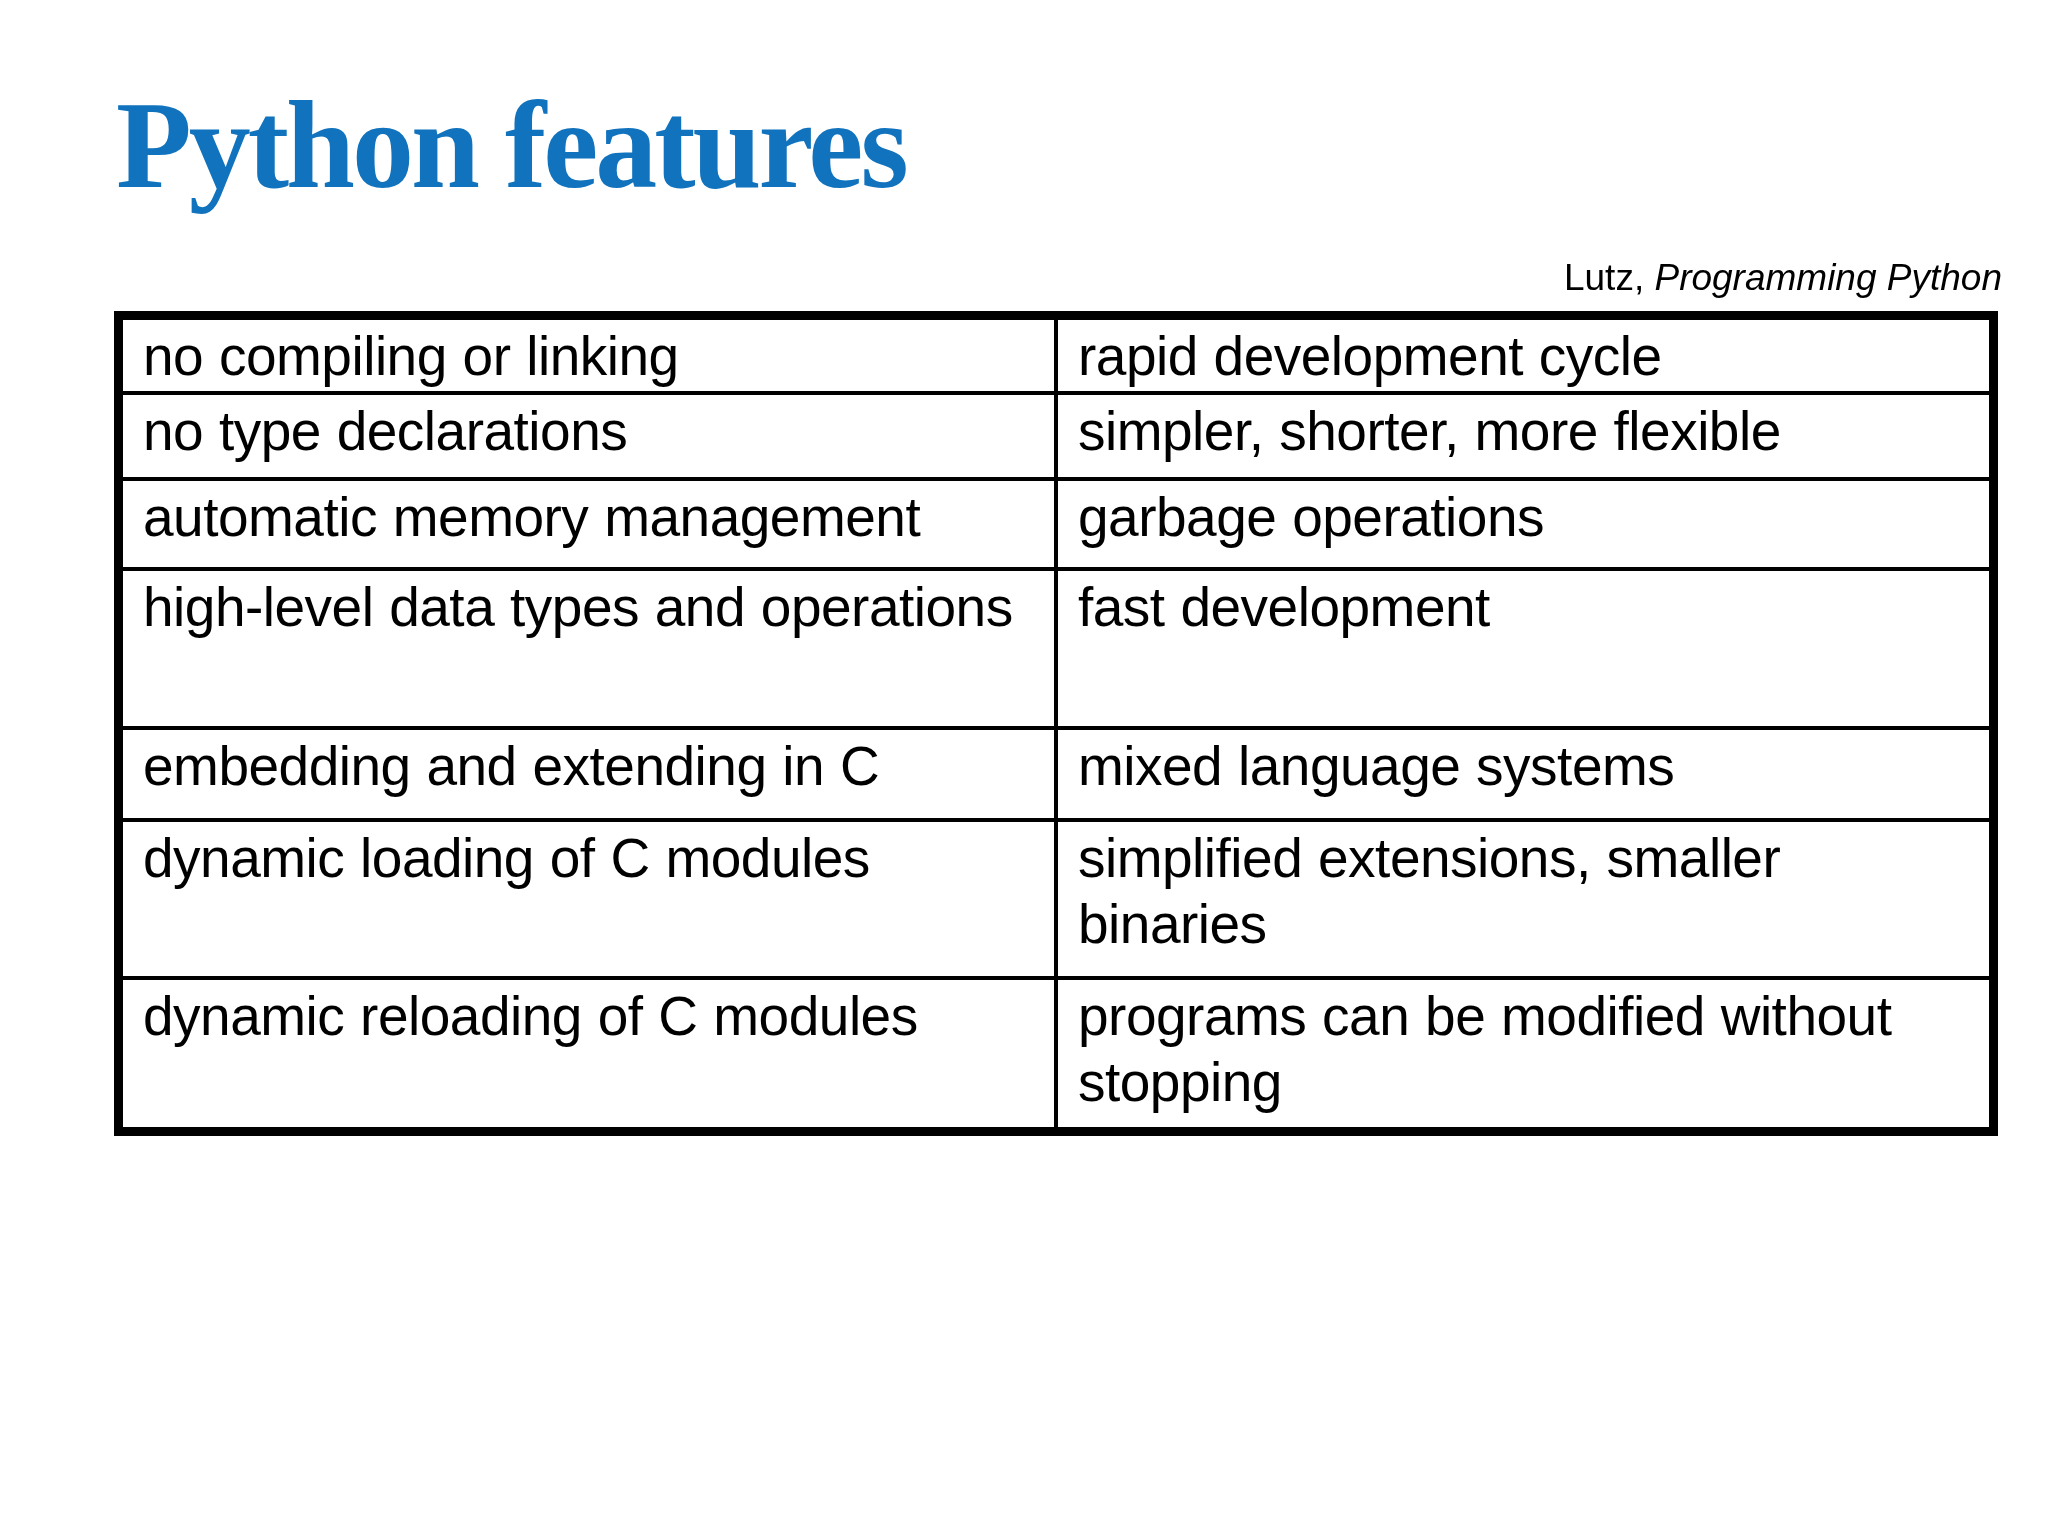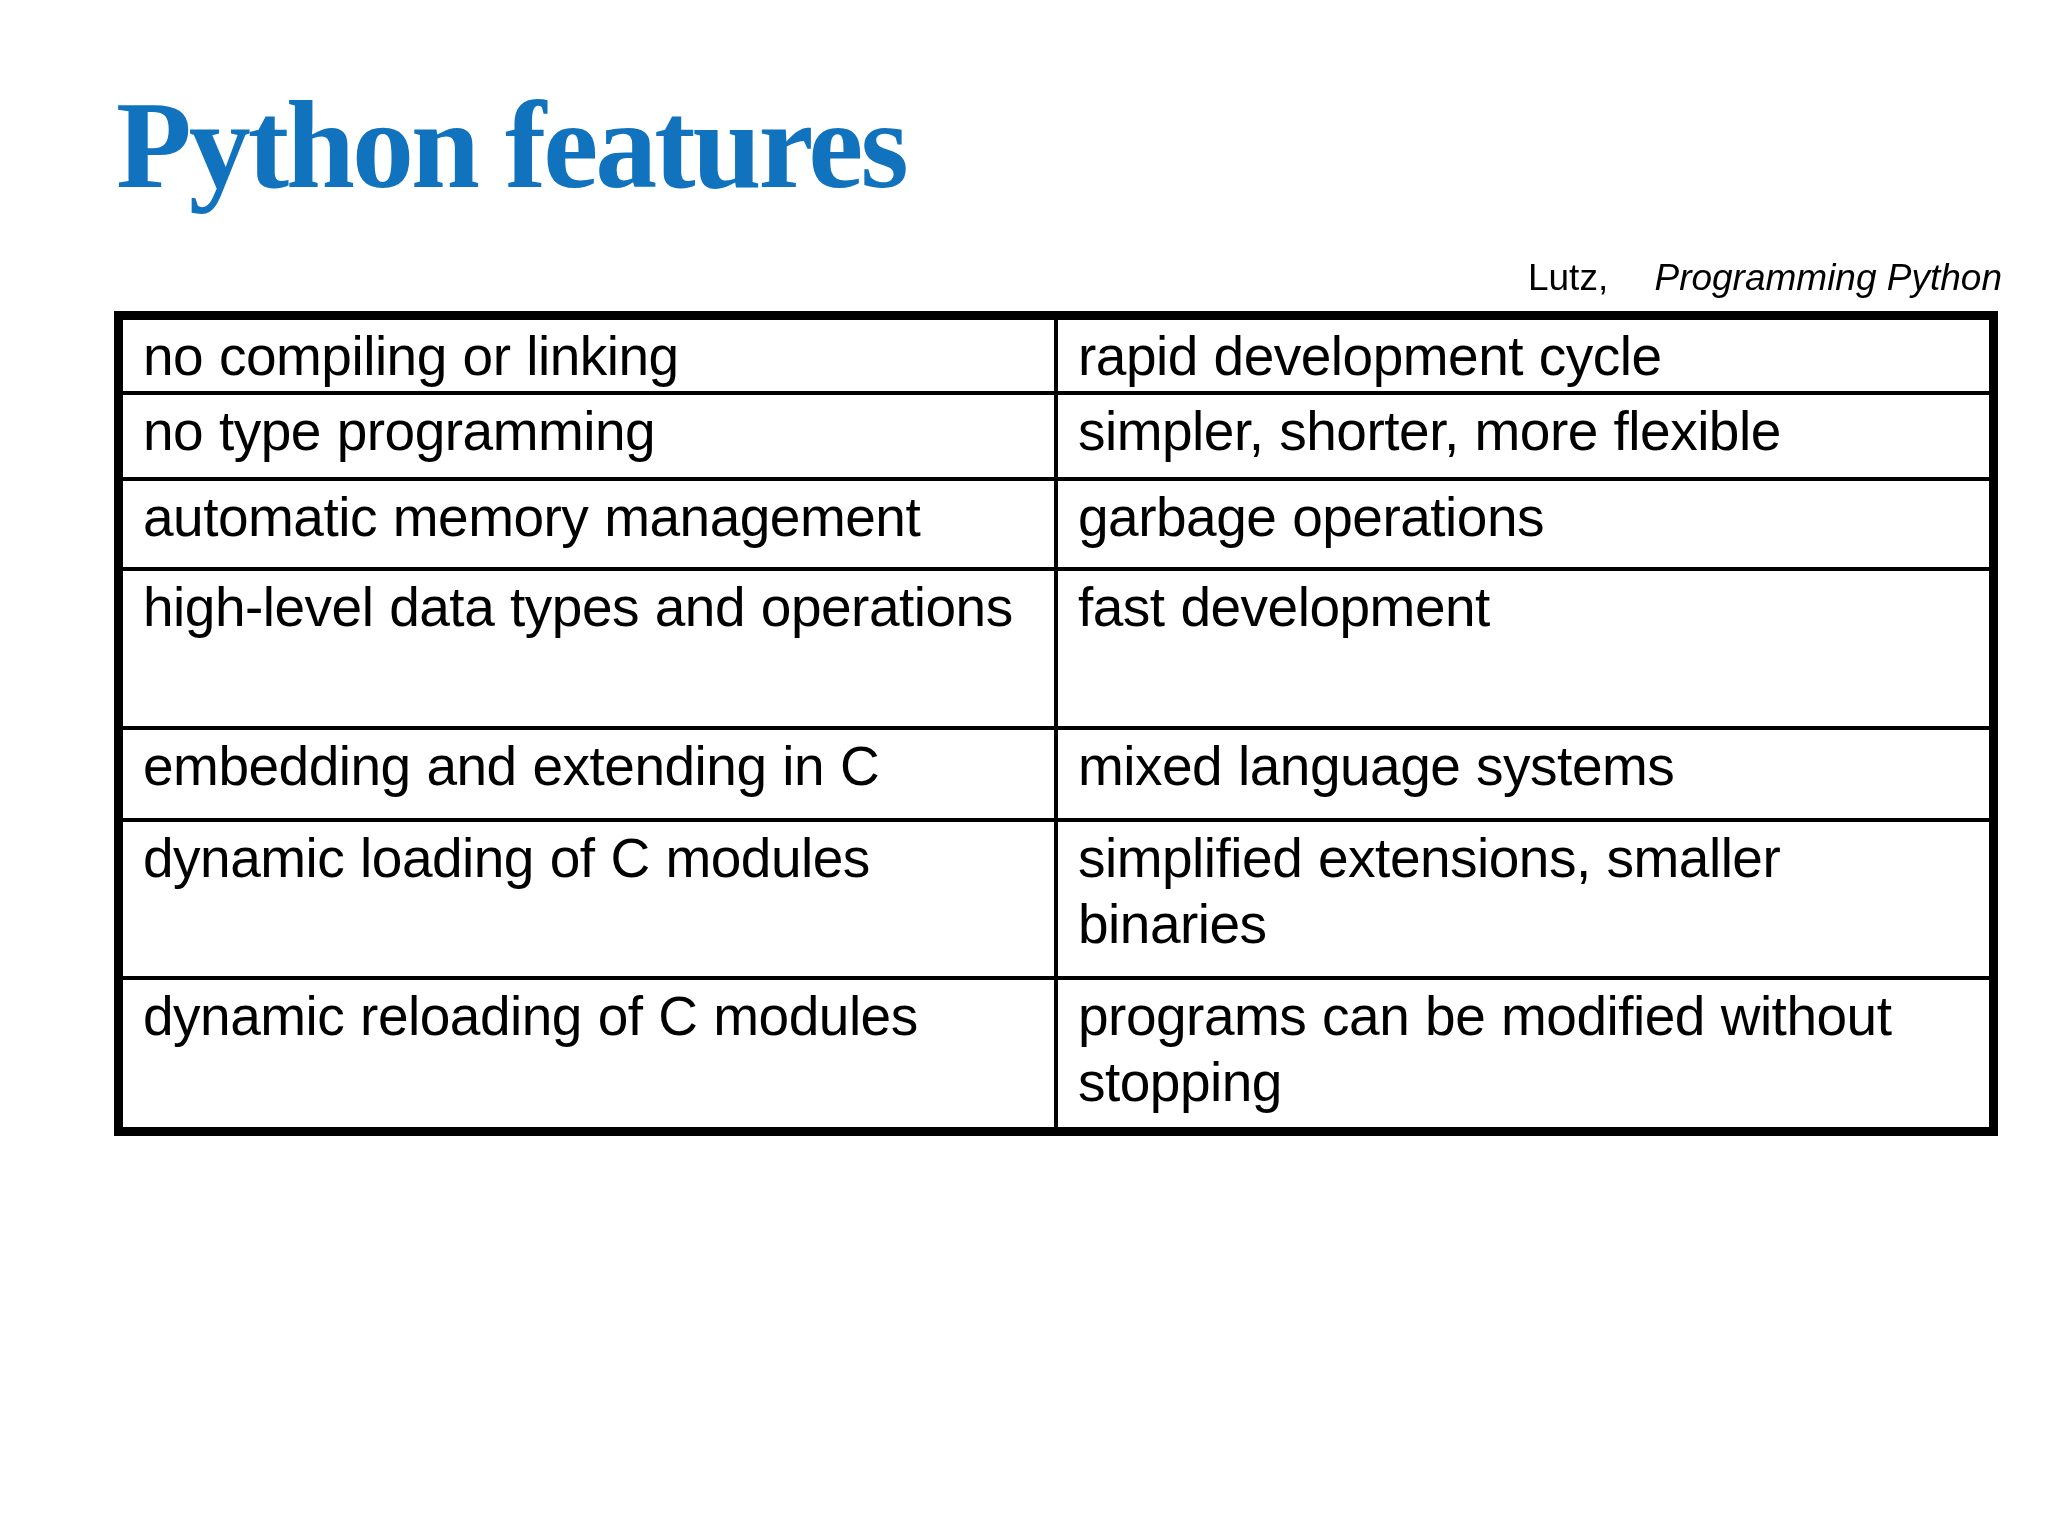--- a/index.html
+++ b/index.html
@@ -37,21 +37,21 @@
   .attribution {
     position: absolute;
     top: 258px;
     right: 46px;
     font-size: 37px;
     line-height: 1.1;
     color: var(--text);
     text-align: right;
     white-space: nowrap;
   }
-  .attribution .book { font-style: italic; margin-left: 36px; }
+  .attribution .book { font-style: italic; }
   table.features {
     position: absolute;
     left: 114px;
     top: 311px;
     width: 1884px;
     border-collapse: collapse;
     table-layout: fixed;
     background: var(--background);
   }
   table.features, table.features td { border: 4px solid var(--border); }
@@ -89,21 +89,21 @@
     <colgroup>
       <col class="half">
         <col class="half">
     </colgroup>
     <tbody>
       <tr class="r1">
         <td>no compiling or linking</td>
         <td>rapid development cycle</td>
       </tr>
       <tr class="r2">
-        <td>no type programming</td>
+        <td>no type declarations</td>
         <td>simpler, shorter, more flexible</td>
       </tr>
       <tr class="r3">
         <td>automatic memory management</td>
         <td>garbage operations</td>
       </tr>
       <tr class="r4">
         <td>high-level data types and operations</td>
         <td>fast development</td>
       </tr>

